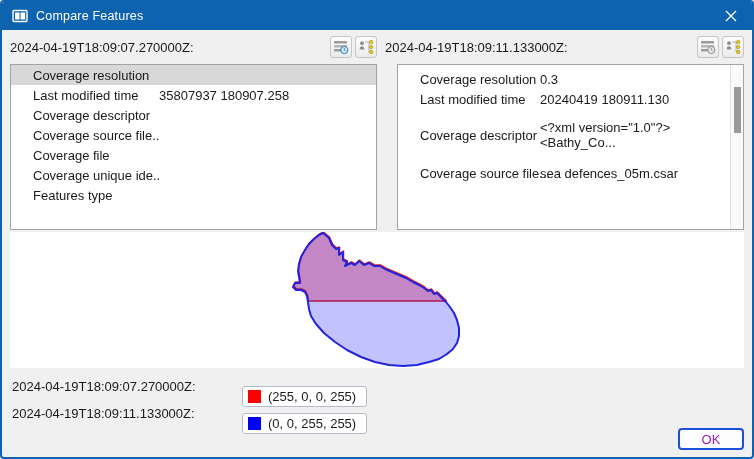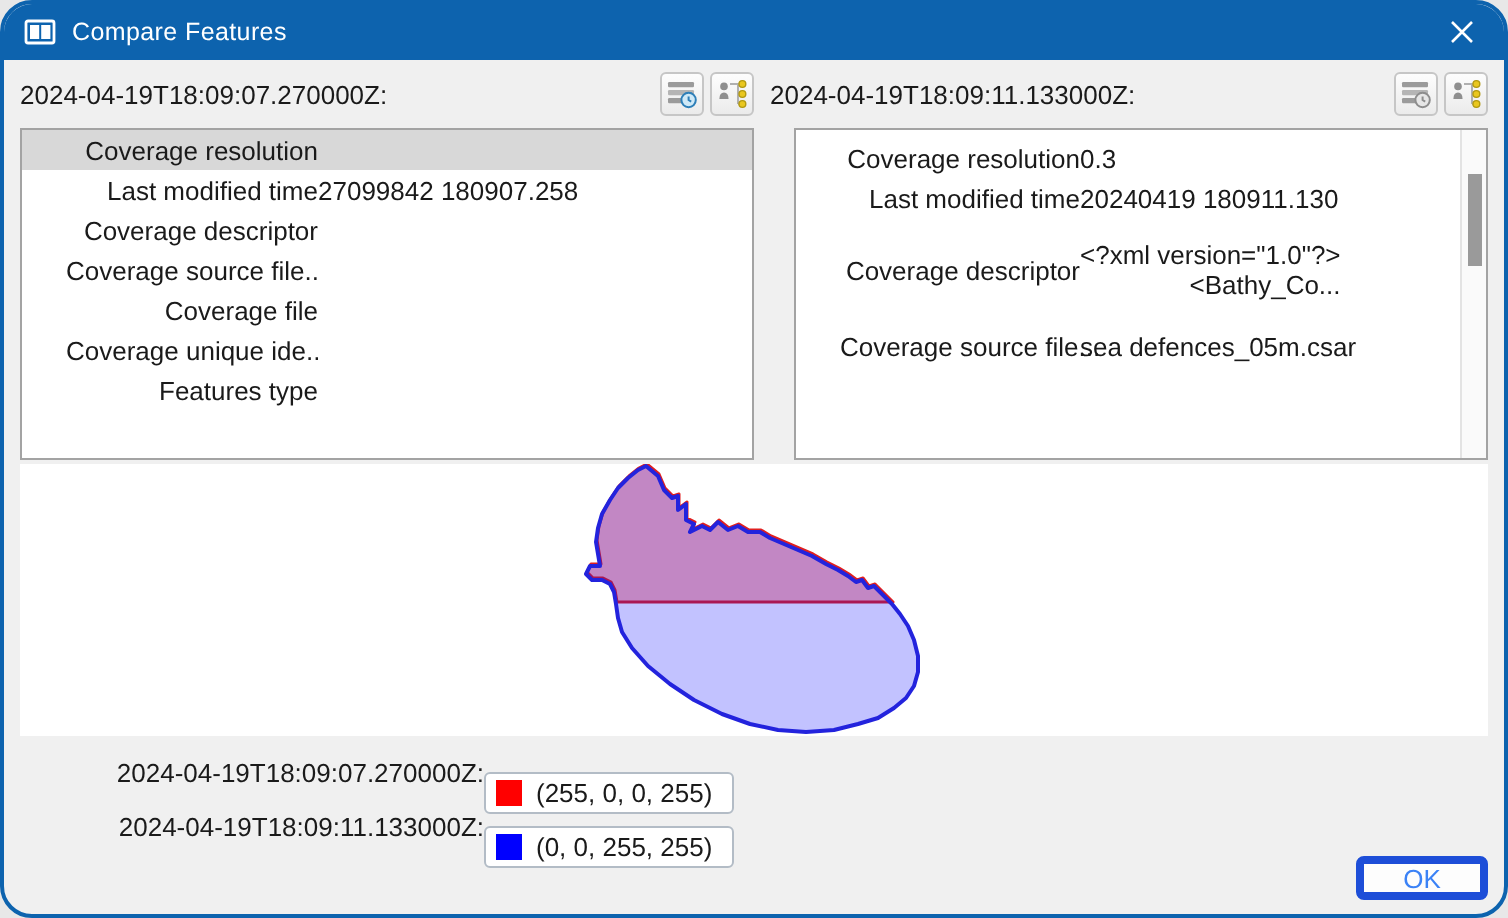--- a/index.html
+++ b/index.html
@@ -1,21 +1,20 @@
 <!DOCTYPE html>
 <html><head>
 <meta charset="utf-8">
 <style>
   html,body{margin:0;padding:0;background:#e8e8e8;}
   *{box-sizing:border-box;font-family:"Liberation Sans","DejaVu Sans",sans-serif;}
   .dialog{
     position:relative;width:754px;height:459px;
-    background:#f0f0f0;border:2px solid #0d63ae;border-radius:16px;
+    background:#f0f0f0;border:2px solid #0d63ae;border-radius:4px;
     overflow:hidden;
-    text-align:right;
   }
   
   .titlebar{height:28px;background:#0d63ae;display:flex;align-items:center;color:#fff;}
   .titlebar .app-icon{width:16px;height:16px;margin:0 8px 0 10px;flex:none;}
   .titlebar .title{font-size:12.5px;letter-spacing:.2px;}
   .titlebar .spacer{flex:1;}
   .close-btn{width:42px;height:28px;display:grid;place-items:center;cursor:default;}
   .close-btn svg{display:block;}
   
   .headers{display:flex;align-items:center;height:34px;padding:0 8px;gap:8px;}
@@ -56,22 +55,22 @@
   .legend-row{display:flex;align-items:center;height:21px;margin-bottom:6px;}
   .legend-row .llabel{width:230px;flex:none;font-size:13px;color:#1a1a1a;}
   .color-btn{
     display:inline-flex;align-items:center;gap:7px;height:21px;padding:0 10px 0 5px;
     background:#fff;border:1px solid #b3bcc6;border-radius:3px;font-size:13px;color:#1a1a1a;margin-top:20px;
   }
   .swatch{width:13px;height:13px;flex:none;}
   
   .footer{position:absolute;right:8px;bottom:7px;}
   .ok-btn{
-    width:66px;height:22px;background:#fdfdfd;border:4px solid #1d4ed8;border-radius:4px;
-    font-size:13px;color:#3b82f6;display:grid;place-items:center;
+    width:66px;height:22px;background:#fdfdfd;border:2px solid #1d4ed8;border-radius:4px;
+    font-size:13px;color:#a21caf;display:grid;place-items:center;
   }
 </style>
 </head>
 <body>
 
 <div class="dialog">
 
   <div class="titlebar">
     <span class="app-icon">
       <svg width="16" height="16" viewBox="0 0 16 16">
@@ -139,21 +138,21 @@
   </div>
 
   <div class="panels">
     <div class="panel left">
       <div class="lrow selected">
         <span class="plabel">Coverage resolution</span>
         <span class="pvalue"></span>
       </div>
       <div class="lrow">
         <span class="plabel">Last modified time</span>
-        <span class="pvalue">27099842 180907.258</span>
+        <span class="pvalue">35807937 180907.258</span>
       </div>
       <div class="lrow">
         <span class="plabel">Coverage descriptor</span>
         <span class="pvalue"></span>
       </div>
       <div class="lrow">
         <span class="plabel">Coverage source file...</span>
         <span class="pvalue"></span>
       </div>
       <div class="lrow">

